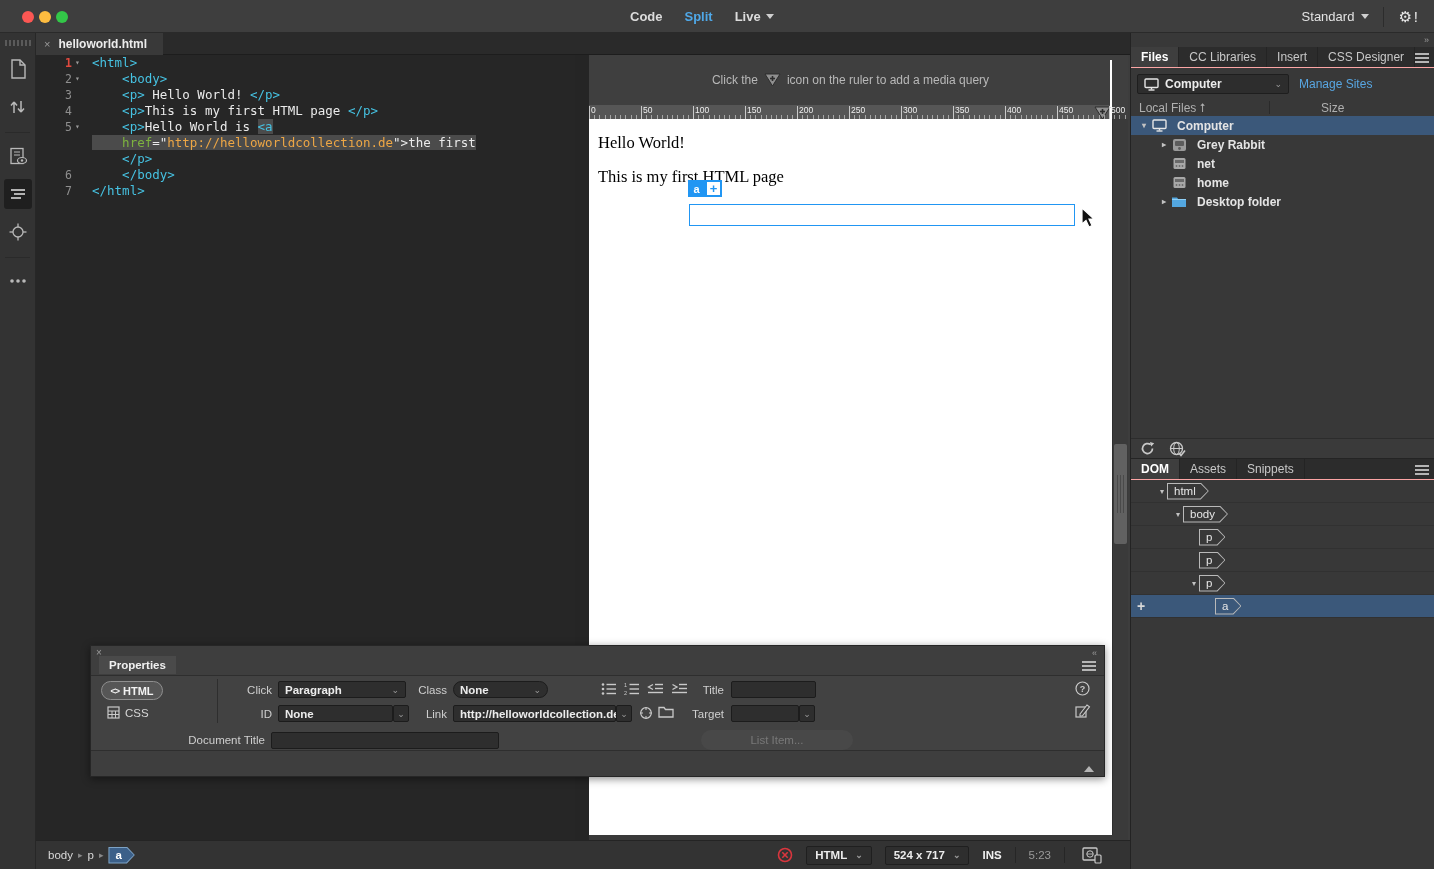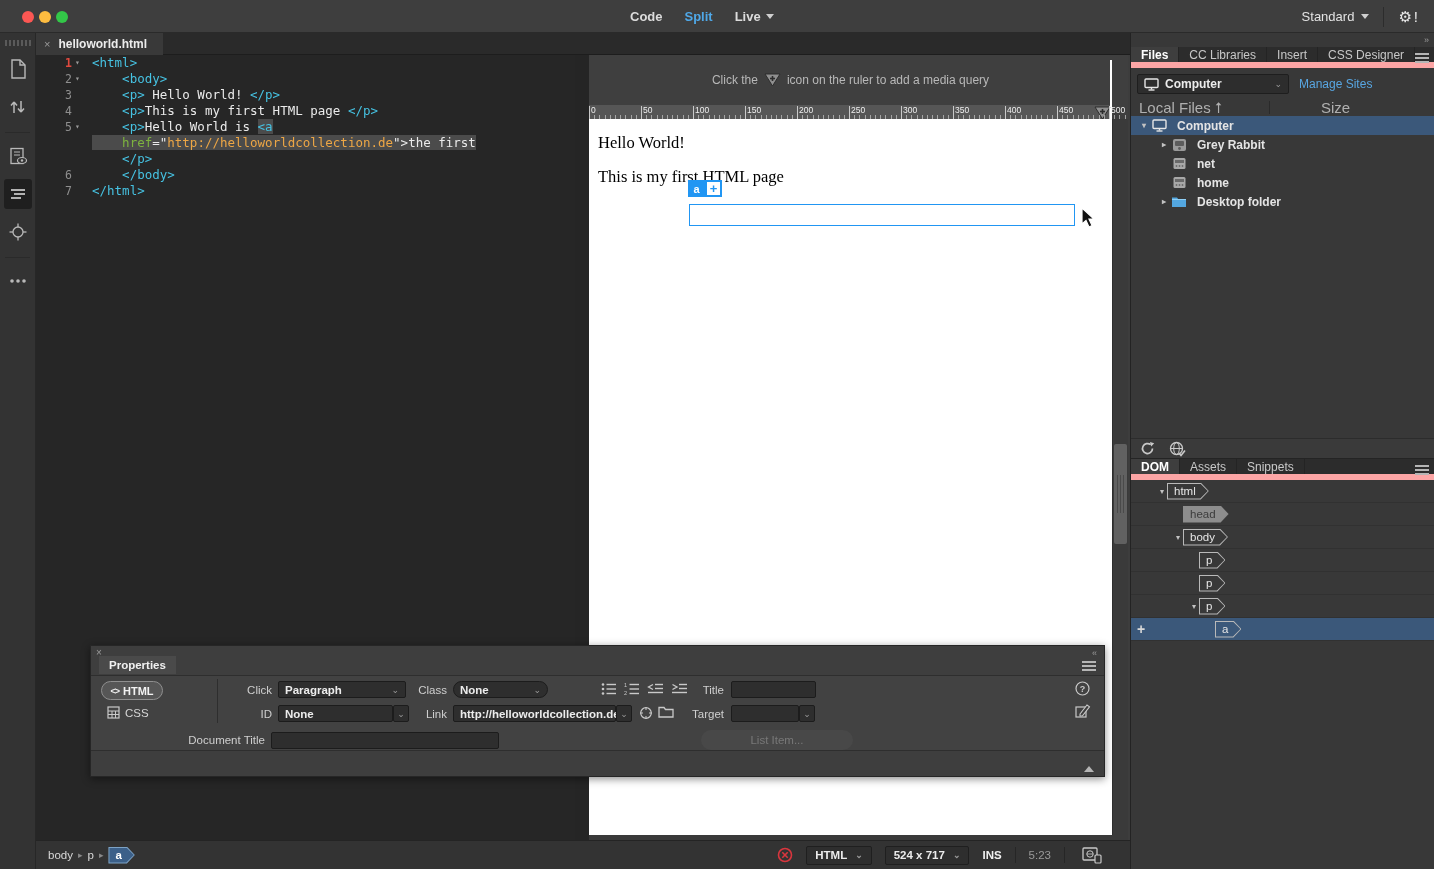--- a/index.html
+++ b/index.html
@@ -65,30 +65,30 @@
   #mouse-cursor { position:absolute; left:492px; top:88px; }
   #live-scrollstrip { position:absolute; left:523px; top:64px; width:16px; height:716px; background:#3a3a3a; border-left:1px solid #2e2e2e;}
   #scroll-thumb { position:absolute; left:1px; top:325px; width:13px; height:100px; background:#616161; border-radius:2px; display:flex; align-items:center; justify-content:center; gap:2px;}
   #scroll-thumb i{ display:block; width:1px; height:38px; background:#4a4a4a;}
   #live-bottomgap{ position:absolute; left:0; top:780px; width:539px; height:5px; background:#3a3a3a;}
 
   
   #rightpanel { position:absolute; left:1130px; top:33px; width:304px; height:836px; background:#383838; border-left:1px solid #232323; font-size:12px;}
   #rp-header { height:14px; position:relative;}
   #rp-collapse { position:absolute; right:6px; top:2px; color:#9a9a9a; font-size:9px; letter-spacing:-1px;}
-  .panel-tabs { height:21px; background:#2c2c2c; display:flex; align-items:stretch; position:relative; border-bottom:6px solid #fca5a5;}
+  .panel-tabs { height:21px; background:#2c2c2c; display:flex; align-items:stretch; position:relative; border-bottom:1px solid #fca5a5;}
   .panel-tab { padding:0 10px; display:flex; align-items:center; color:#c8c8c8; font-size:12px; border-right:1px solid #242424;}
   .panel-tab.active { background:#3e3e3e; color:#ffffff; font-weight:bold;}
   .hamburger { position:absolute; right:5px; top:4px; width:14px; color:#b5b5b5;}
   .hamburger i{ display:block; height:2px; background:#b5b5b5; margin:2px 0;}
   #site-row { display:flex; align-items:center; gap:10px; padding:6px 6px 5px 6px;}
   #site-select { width:152px; height:20px; background:#2d2d2d; border:1px solid #1e1e1e; border-radius:2px; display:flex; align-items:center; gap:6px; padding:0 6px; color:#ececec;}
   #site-select .spring{ flex:1;}
   #manage-sites { color:#58a6e2; font-size:12px;}
-  #files-headers { display:flex; align-items:center; height:17px; color:#b0b0b0; font-size:15px; padding-left:8px; position:relative;}
+  #files-headers { display:flex; align-items:center; height:17px; color:#b0b0b0; font-size:12px; padding-left:8px; position:relative;}
   #files-headers .size-col{ position:absolute; left:190px;}
   #files-headers .col-divider{ position:absolute; left:138px; top:2px; width:1px; height:13px; background:#2a2a2a;}
   #files-tree .tree-row { height:19px; display:flex; align-items:center; color:#e4e4e4; font-size:12px; font-weight:bold;}
   #files-tree .tree-row.selected { background:#3b587a;}
   .tree-arrow { width:10px; font-size:8px; color:#c2c2c2; text-align:center;}
   .tree-icon { width:20px; display:flex; justify-content:center;}
   #dom-toolbar { height:21px; border-top:1px solid #2c2c2c; border-bottom:1px solid #242424; display:flex; align-items:center; gap:14px; padding-left:9px; background:#3a3a3a; color:#c9c9c9;}
   #dom-tree .dom-row { height:23px; display:flex; align-items:center; border-bottom:1px solid #313131; position:relative;}
   #dom-tree .dom-row.selected { background:#3b587a;}
   .dom-plus { position:absolute; left:6px; color:#d8d8d8; font-size:14px; font-weight:bold;}
@@ -525,24 +525,20 @@
         <i></i>
         <i></i>
       </span>
   </div>
   <div id="dom-tree">
       <div class="dom-row" style="padding-left: 26px;">
         <span class="tree-arrow">▾</span>
         <span class="pennant "><span>html</span></span>
       </div>
       <div class="dom-row" style="padding-left: 42px;">
-        <span class="tree-arrow"></span>
-        <span class="pennant filled"><span>head</span></span>
-      </div>
-      <div class="dom-row" style="padding-left: 42px;">
         <span class="tree-arrow">▾</span>
         <span class="pennant "><span>body</span></span>
       </div>
       <div class="dom-row" style="padding-left: 58px;">
         <span class="tree-arrow"></span>
         <span class="pennant "><span>p</span></span>
       </div>
       <div class="dom-row" style="padding-left: 58px;">
         <span class="tree-arrow"></span>
         <span class="pennant "><span>p</span></span>

